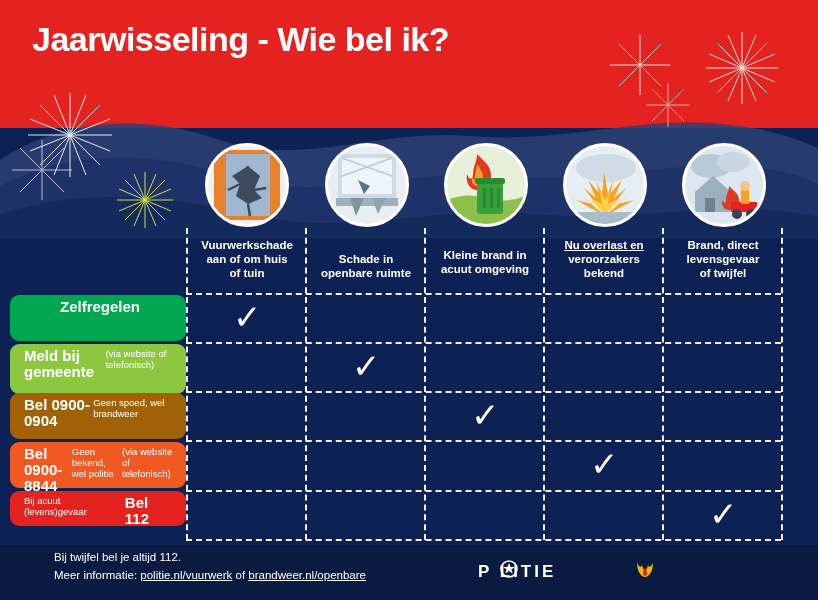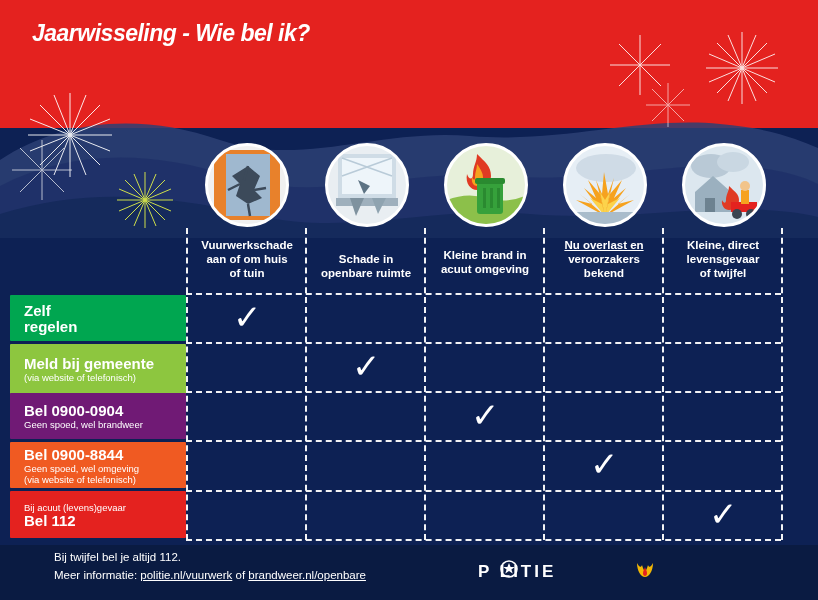--- a/index.html
+++ b/index.html
@@ -13,25 +13,24 @@
   .stage{position:relative;width:818px;height:600px;overflow:hidden;}
 
   
   .banner{
     position:absolute;left:0;top:0;width:818px;height:128px;
     background:#e4221f;
     z-index:1;
   }
   .banner-title{
     position:absolute;left:32px;top:20px;
-    font-size:23px;font-weight:bold;color:#ffffff;
+    font-size:34px;font-weight:bold;color:#ffffff;
     letter-spacing:-0.5px;
     white-space:nowrap;
     z-index:5;
-    font-style:italic;
   }
 
   
   .waves{position:absolute;left:0;top:0;width:818px;height:600px;z-index:2;}
 
   
   .fw{position:absolute;z-index:3;pointer-events:none;}
 
   
   .icon-circle{
@@ -69,22 +68,22 @@
     opacity:.95;
   }
 
   
   .rowbar{
     position:absolute;left:10px;width:176px;
     color:#ffffff;
     z-index:6;
     box-sizing:border-box;
     padding:4px 10px 3px 14px;
-    display:flex;flex-direction:column;justify-content:center;
-    border-radius:1px;
+    display:flex;flex-direction:row;justify-content:center;
+    border-radius:9px;
   }
   .rowbar .t1{font-size:15px;font-weight:bold;line-height:16px;}
   .rowbar .t2{font-size:9.5px;line-height:11px;}
   .rowbar .t3{font-size:9.5px;line-height:11px;}
 
   
   .check{
     position:absolute;z-index:7;color:#ffffff;
     font-size:34px;font-weight:bold;line-height:34px;
     font-family:"DejaVu Sans", sans-serif;
@@ -312,21 +311,21 @@
   <div class="col-head" style="left:429px;top:248px;">
     <span>Kleine brand in</span><br>
     <span>acuut omgeving</span>
   </div>
   <div class="col-head" style="left:548px;top:238px;">
     <u>Nu overlast en</u><br>
     <span>veroorzakers</span><br>
     <span>bekend</span>
   </div>
   <div class="col-head" style="left:667px;top:238px;">
-    <span>Kleine, direct</span><br>
+    <span>Brand, direct</span><br>
     <span>levensgevaar</span><br>
     <span>of twijfel</span>
   </div>
 
   <div class="grid">
     <div class="vline" style="left:186px;top:228px;height:312px;"></div>
     <div class="vline" style="left:305px;top:228px;height:312px;"></div>
     <div class="vline" style="left:424px;top:228px;height:312px;"></div>
     <div class="vline" style="left:543px;top:228px;height:312px;"></div>
     <div class="vline" style="left:662px;top:228px;height:312px;"></div>
@@ -343,32 +342,32 @@
   <div class="rowbar" style="top:295px;height:46px;background:#00a650;">
     <div class="t1">Zelf</div>
     <div class="t1">regelen</div>
   </div>
 
   <div class="rowbar" style="top:344px;height:50px;background:#8dc63f;">
     <div class="t1">Meld bij gemeente</div>
     <div class="t2">(via website of telefonisch)</div>
   </div>
 
-  <div class="rowbar" style="top:393px;height:46px;background:#701a75;">
+  <div class="rowbar" style="top:393px;height:46px;background:#a16207;">
     <div class="t1">Bel 0900-0904</div>
     <div class="t2">Geen spoed, wel brandweer</div>
   </div>
 
   <div class="rowbar" style="top:442px;height:46px;background:#f05a22;">
     <div class="t1">Bel 0900-8844</div>
-    <div class="t2">Geen spoed, wel omgeving</div>
+    <div class="t2">Geen bekend, wel politie</div>
     <div class="t3">(via website of telefonisch)</div>
   </div>
 
-  <div class="rowbar" style="top:491px;height:47px;background:#e4221f;">
+  <div class="rowbar" style="top:491px;height:35px;background:#e4221f;">
     <div class="t2">Bij acuut (levens)gevaar</div>
     <div class="t1">Bel 112</div>
   </div>
 
   <div class="check" style="left:233px;top:300px;">✓</div>
   <div class="check" style="left:352px;top:349px;">✓</div>
   <div class="check" style="left:471px;top:398px;">✓</div>
   <div class="check" style="left:590px;top:447px;">✓</div>
   <div class="check" style="left:709px;top:497px;">✓</div>
 

